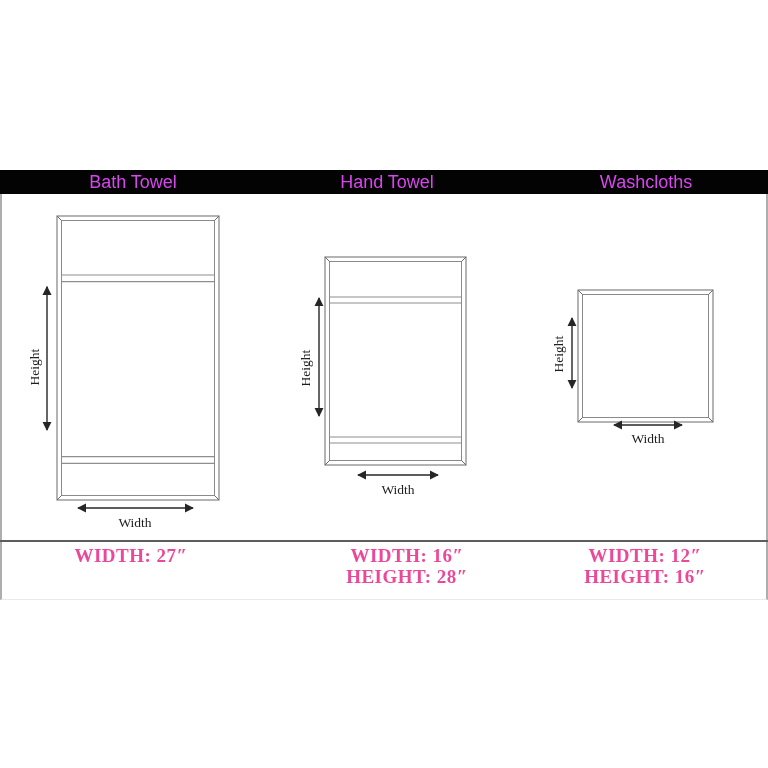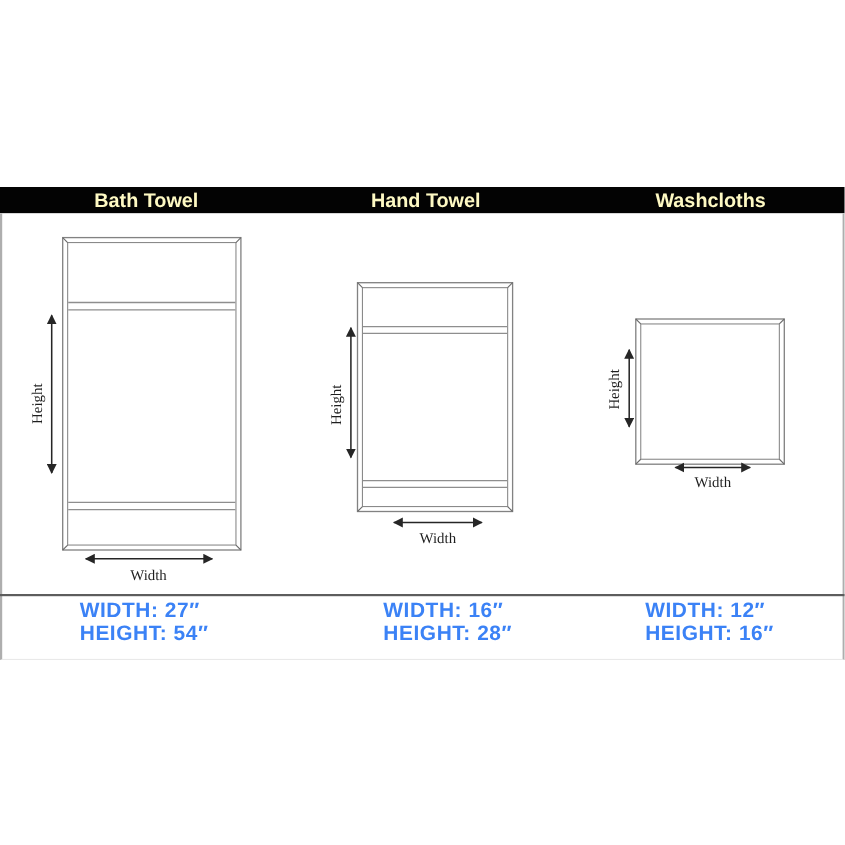--- a/index.html
+++ b/index.html
@@ -6,38 +6,38 @@
   .canvas {
     position:relative; width:768px; height:768px; background:#ffffff;
     font-family:"Liberation Sans", sans-serif; overflow:hidden;
   }
   .header-bar {
     position:absolute; left:0; top:170px; width:768px; height:24px;
     background:#030303;
   }
   .hlabel {
     position:absolute; top:0; transform:translateX(-50%);
-    color:#fef9c3; font-weight:bold; font-size:18px; line-height:24px;
+    color:#d946ef; font-weight:normal; font-size:18px; line-height:24px;
     white-space:nowrap;
   }
   .content-box {
     position:absolute; left:0; top:194px; width:768px; height:406px;
     box-sizing:border-box; background:#ffffff;
     border-left:2px solid #aeaeae; border-right:2px solid #aeaeae;
     border-bottom:1px solid #e9e9e9;
   }
   .separator {
     position:absolute; left:0; top:540px; width:768px; height:2px;
     background:#5d5d5d;
   }
   .dims {
     position:absolute; top:545px; transform:translateX(-50%);
-    text-align:left; white-space:nowrap;
-    font-family:Liberation Sans, sans-serif; font-weight:bold;
-    font-size:19px; letter-spacing:0.5px; line-height:21px; color:#3b82f6;
+    text-align:center; white-space:nowrap;
+    font-family:Liberation Serif, serif; font-weight:bold;
+    font-size:19px; letter-spacing:0.5px; line-height:21px; color:#ec4899;
   }
   svg.towel { position:absolute; overflow:visible; }
   svg.towel text {
     font-family:"Liberation Serif", serif; font-size:13.5px; fill:#1e1e1e;
   }
   .frame-outer { fill:none; stroke:#828282; stroke-width:1.2; }
   .frame-inner { fill:none; stroke:#8a8a8a; stroke-width:1; }
   .miter { stroke:#6a6a6a; stroke-width:1; }
   .dobby { stroke:#8e8e8e; stroke-width:1.2; }
   .arrow { stroke:#262626; stroke-width:1.4; }
@@ -128,21 +128,20 @@
     <line class="arrow" x1="27" y1="36" x2="27" y2="106" marker-start="url(#ah3)" marker-end="url(#ah3)"></line>
     <text transform="rotate(-90 15 72)" x="15" y="72" text-anchor="middle" dominant-baseline="middle">Height</text>
     <line class="arrow" x1="69" y1="143" x2="137" y2="143" marker-start="url(#ah3)" marker-end="url(#ah3)"></line>
     <text x="103" y="161" text-anchor="middle">Width</text>
   </svg>
 
   <div class="separator"></div>
 
   <div class="dims" style="left:131px">
     <div>WIDTH: 27″</div>
-    <div>HEIGHT: 54″</div>
   </div>
   <div class="dims" style="left:407px">
     <div>WIDTH: 16″</div>
     <div>HEIGHT: 28″</div>
   </div>
   <div class="dims" style="left:645px">
     <div>WIDTH: 12″</div>
     <div>HEIGHT: 16″</div>
   </div>
 

